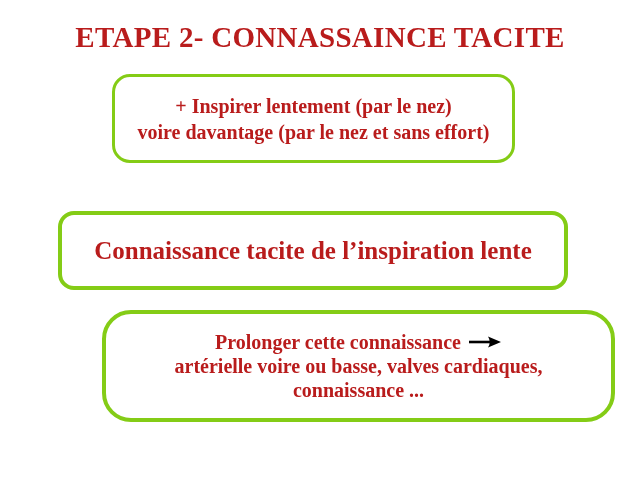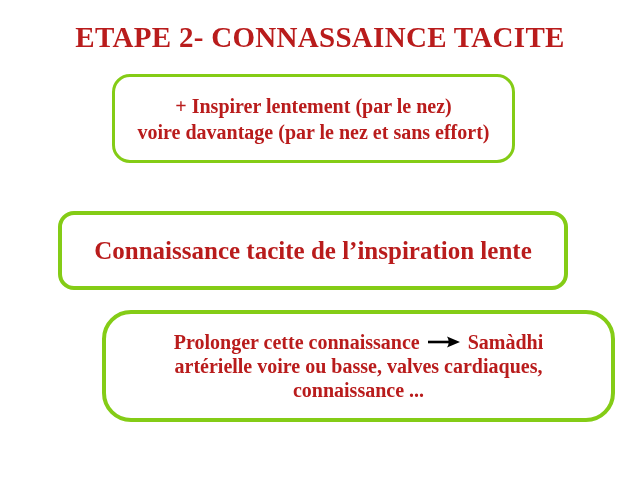--- a/index.html
+++ b/index.html
@@ -102,19 +102,18 @@
 
   <div class="box box-prolong">
     <div class="line arrow-line">
       <span>Prolonger cette connaissance</span>
       <span class="arrow-icon">
         <svg width="34" height="14" viewBox="0 0 34 14" aria-hidden="true">
           <line x1="1" y1="7" x2="23" y2="7" stroke="#000000" stroke-width="2.6"></line>
           <path d="M20 1.5 L33 7 L20 12.5 Q23.5 7 20 1.5 Z" fill="#000000"></path>
         </svg>
       </span>
-      <span>Samàdhi</span>
     </div>
     <div class="line">artérielle voire ou basse, valves cardiaques,</div>
     <div class="line">connaissance ...</div>
   </div>
 
 </div>
 
 </body></html>

